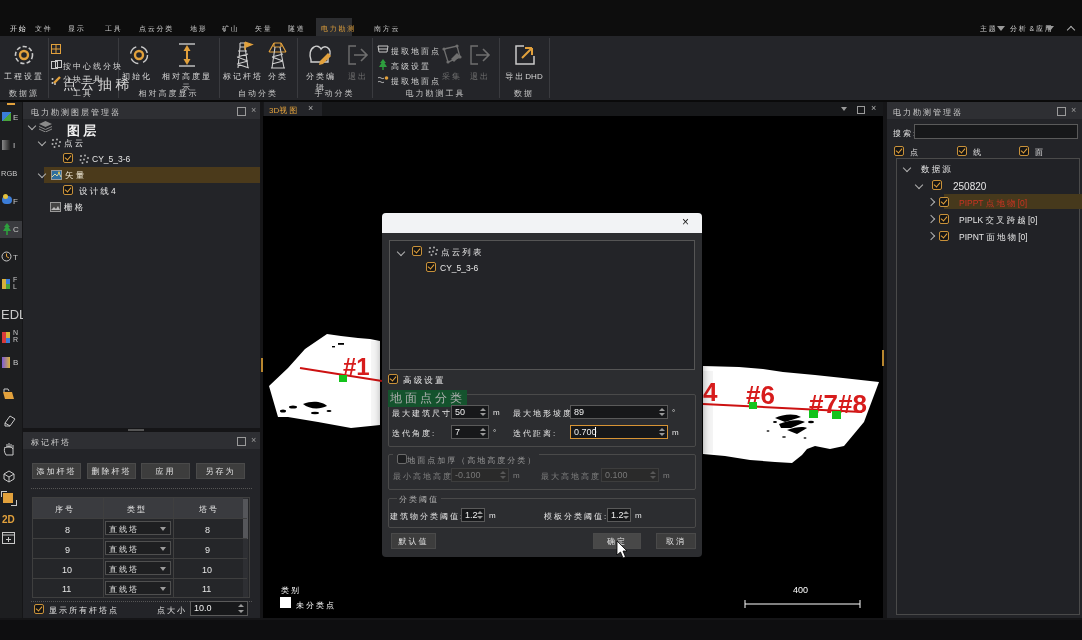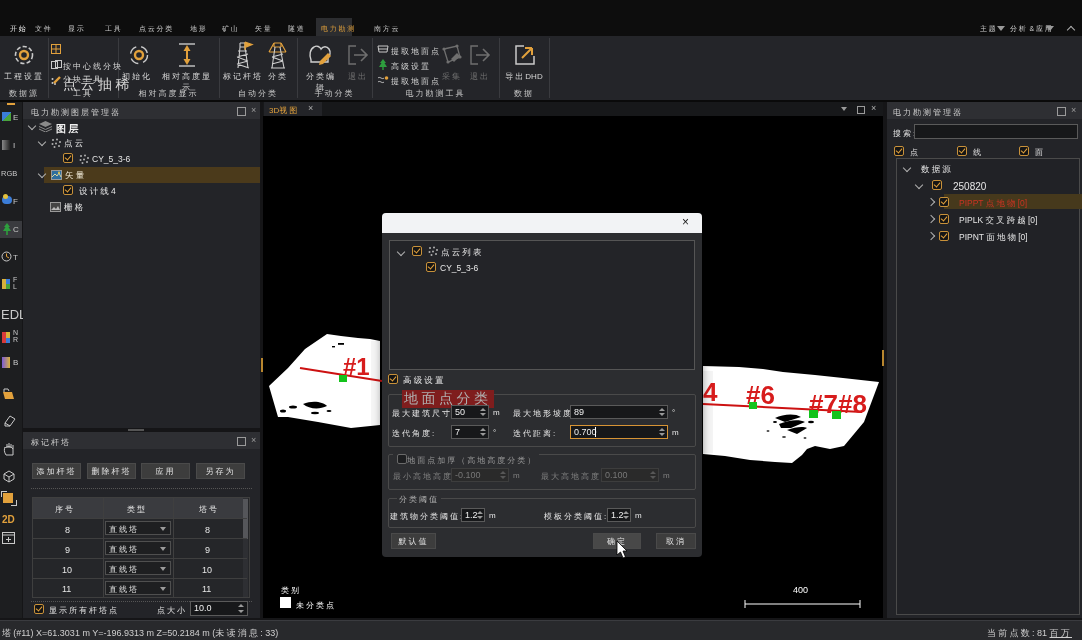--- a/index.html
+++ b/index.html
@@ -232,21 +232,21 @@
  <div class="a" style="left:0;top:0;width:237px;height:17px;background:#2e2f33;"></div>
  <span class="a" style="left:8px;top:5px;font-size:8px;color:#cfcfcf;"><span class="k">电力勘测图层管理器</span></span>
  <div class="a" style="left:214px;top:5px;width:7px;height:7px;border:1px solid #9a9a9a;"></div>
  <span class="a" style="left:228px;top:3px;font-size:9px;color:#9a9a9a;">×</span>
 
  <span class="a chd" style="left:6px;top:21px;"></span>
  <svg class="a" style="left:16px;top:19px;" width="13" height="11">
         <path d="M6.5 0 L13 3 L6.5 6 L0 3 Z" fill="#8a8a8a"></path>
         <path d="M0 5.5 L6.5 8.5 L13 5.5 M0 8 L6.5 11 L13 8" stroke="#8a8a8a" fill="none"></path>
       </svg>
- <span class="a" style="left:22px;top:20px;font-size:10px;color:#f0f0f0;font-weight:bold;padding-left:11px;"><span class="k">图层</span></span>
+ <span class="a" style="left:33px;top:20px;font-size:13px;color:#f0f0f0;font-weight:bold;padding-left:11px;"><span class="k">图层</span></span>
  <span class="a chd" style="left:16px;top:37px;"></span>
  <svg class="a" style="left:28px;top:36px;" width="10" height="10">
         <g fill="#b0b0b0">
           <circle cx="2" cy="2" r="1"></circle>
           <circle cx="6" cy="1.5" r="1"></circle>
           <circle cx="9" cy="4" r="1"></circle>
           <circle cx="1.5" cy="6" r="1"></circle>
           <circle cx="5" cy="5.5" r="1"></circle>
           <circle cx="8" cy="8" r="1"></circle>
           <circle cx="3.5" cy="9" r="1"></circle>
@@ -439,21 +439,21 @@
           </g>
         </svg>
   <span class="a" style="left:51px;top:6px;font-size:8.5px;color:#e8e8e8;"><span class="k">点云列表</span></span>
   <span class="cb" style="left:36px;top:21px;"></span>
   <span class="a" style="left:50px;top:22px;font-size:8.5px;color:#e8e8e8;">CY_5_3-6</span>
  </div>
  <span class="cb" style="left:6px;top:161px;"></span>
  <span class="a" style="left:21px;top:162px;font-size:8.5px;color:#e8e8e8;"><span class="k">高级设置</span></span>
 
  <div class="a" style="left:6px;top:181px;width:308px;height:53px;border:1px solid #4a4a4a;border-radius:2px;box-sizing:border-box;"></div>
- <span class="a" style="left:20px;top:177px;font-size:14px;color:#b0b0b0;background:#7f1d1d;padding:0 2px;"><span class="k">地面点分类</span></span>
+ <span class="a" style="left:6px;top:177px;font-size:12px;color:#b0b0b0;background:#14532d;padding:0 2px;"><span class="k">地面点分类</span></span>
  <span class="wl" style="left:10px;top:195px;"><span class="k">最大建筑尺寸</span>:</span>
  <div class="inp" style="left:69px;top:192px;width:38px;height:14px;line-height:12px;padding-left:3px;">50<span class="spin" style="right:0;top:0;"></span></div>
  <span class="wl" style="left:111px;top:195px;">m</span>
  <span class="wl" style="left:131px;top:195px;"><span class="k">最大地形坡度</span>:</span>
  <div class="inp" style="left:188px;top:192px;width:98px;height:14px;line-height:12px;padding-left:3px;">89<span class="spin" style="right:0;top:0;"></span></div>
  <span class="wl" style="left:290px;top:195px;">°</span>
  <span class="wl" style="left:10px;top:215px;"><span class="k">迭代角度</span>:</span>
  <div class="inp" style="left:69px;top:212px;width:38px;height:14px;line-height:12px;padding-left:3px;">7<span class="spin" style="right:0;top:0;"></span></div>
  <span class="wl" style="left:111px;top:215px;">°</span>
  <span class="wl" style="left:131px;top:215px;"><span class="k">迭代距离</span>:</span>
@@ -479,16 +479,12 @@
  <span class="wl" style="left:253px;top:298px;">m</span>
 
  <div class="btn" style="left:9px;top:320px;width:45px;height:16px;line-height:15px;background:#3d3d3d;"><span class="k">默认值</span></div>
  <div class="btn" style="left:211px;top:320px;width:48px;height:16px;line-height:15px;background:#484848;"><span class="k">确定</span></div>
  <div class="btn" style="left:274px;top:320px;width:40px;height:16px;line-height:15px;"><span class="k">取消</span></div>
 </div>
 <svg class="a" style="left:616px;top:541px;" width="12" height="18" viewBox="0 0 12 18">
  <path d="M1 0 L1 14 L4.5 11 L7 17 L9.5 16 L7 10 L11 10 Z" fill="#fff" stroke="#000" stroke-width="0.8"></path>
 </svg>
 
-<div class="a" style="left:0;top:620px;width:1082px;height:20px;background:#28292c;border-top:1px solid #3a3b3f;box-sizing:border-box;">
-  <span style="position:absolute;left:2px;top:6px;font-size:9px;color:#cfcfcf;"><span class="k">塔</span>(#11) X=61.3031 m Y=-196.9313 m Z=50.2184 m (<span class="k">未读消息</span>: 33)</span>
-  <span style="position:absolute;right:10px;top:6px;font-size:9px;color:#cfcfcf;"><span class="k">当前点数</span>: 81 <span class="k" style="text-decoration:underline;">百万</span></span>
-</div>
 </div>
 </body></html>

